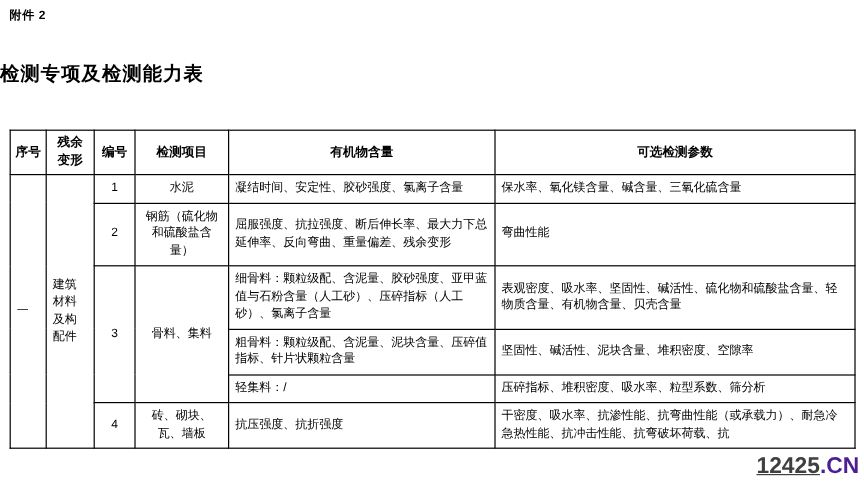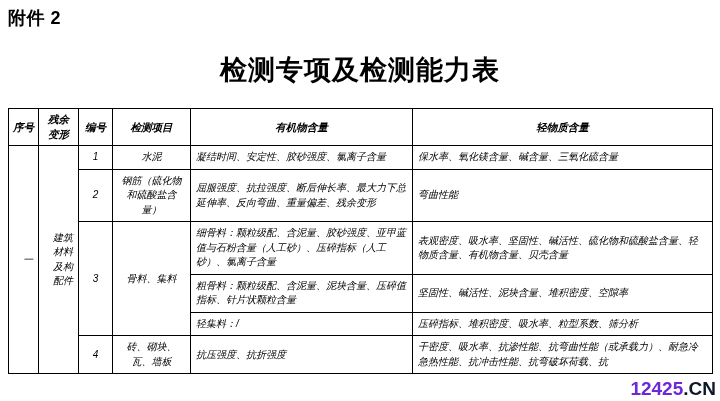--- a/index.html
+++ b/index.html
@@ -12,45 +12,44 @@
     background: #ffffff;
     font-family: "Liberation Sans", sans-serif;
     color: #000000;
     overflow: hidden;
     position: relative;
   }
   .doc-label {
     position: absolute;
     top: 6px;
     left: 8px;
-    font-size: 18px;
+    font-size: 10px;
     font-weight: bold;
     letter-spacing: 0.5px;
   }
   .doc-title {
     position: absolute;
     top: 52px;
     left: 0;
     width: 720px;
-    text-align: center;
-    font-size: 27px;
+    text-align: left;
+    font-size: 16px;
     font-weight: bold;
     letter-spacing: 1px;
   }
   .table-wrap {
     position: absolute;
     top: 108px;
     left: 8px;
     width: 704px;
   }
   table.main {
     border-collapse: collapse;
     width: 704px;
     table-layout: fixed;
-    font-style: italic;
   }
   table.main td, table.main th {
     border: 1px solid #000000;
     font-size: 10px;
     line-height: 1.45;
     padding: 4px 5px;
     vertical-align: middle;
     font-weight: normal;
     word-break: break-all;
   }
@@ -62,38 +61,38 @@
     padding: 3px 4px;
   }
   .c-serial { width: 30px; text-align: center; }
   .c-special { width: 40px; text-align: center; }
   .c-no { width: 34px; text-align: center; }
   .c-item { width: 78px; text-align: center; }
   .c-must { width: 222px; }
   .c-opt { width: 300px; }
   td.ctr { text-align: center; }
   .vert-label {
-    text-align: right;
+    text-align: left;
     font-size: 10.5px;
     line-height: 1.5;
   }
   .watermark {
     position: absolute;
     right: 2px;
     bottom: 2px;
     font-family: "Liberation Sans", sans-serif;
     font-weight: bold;
     font-size: 19px;
     letter-spacing: 0px;
     line-height: 1;
     background: #ffffff;
     padding: 1px 2px;
   }
-  .watermark .num { color: #6d28d9; }
-  .watermark .dom { color: #0f172a; }
+  .watermark .num { color: #404040; text-decoration: underline; }
+  .watermark .dom { color: #4c1d95; }
 </style>
 </head>
 <body>
 
 <div class="doc-label">附件 2</div>
 
 <div class="doc-title">检测专项及检测能力表</div>
 
 <div class="table-wrap">
   <table class="main">
@@ -105,21 +104,21 @@
       <col class="c-must">
       <col class="c-opt">
     </colgroup>
     <thead>
       <tr>
         <td>序号</td>
         <td>残余变形</td>
         <td>编号</td>
         <td>检测项目</td>
         <td>有机物含量</td>
-        <td>轻物质含量</td>
+        <td>可选检测参数</td>
       </tr>
     </thead>
     <tbody>
       <tr>
         <td class="vert-label" rowspan="6">一</td>
         <td class="vert-label" rowspan="6">建筑材料及构配件</td>
         <td class="ctr">1</td>
         <td class="ctr">水泥</td>
         <td>凝结时间、安定性、胶砂强度、氯离子含量</td>
         <td>保水率、氧化镁含量、碱含量、三氧化硫含量</td>

